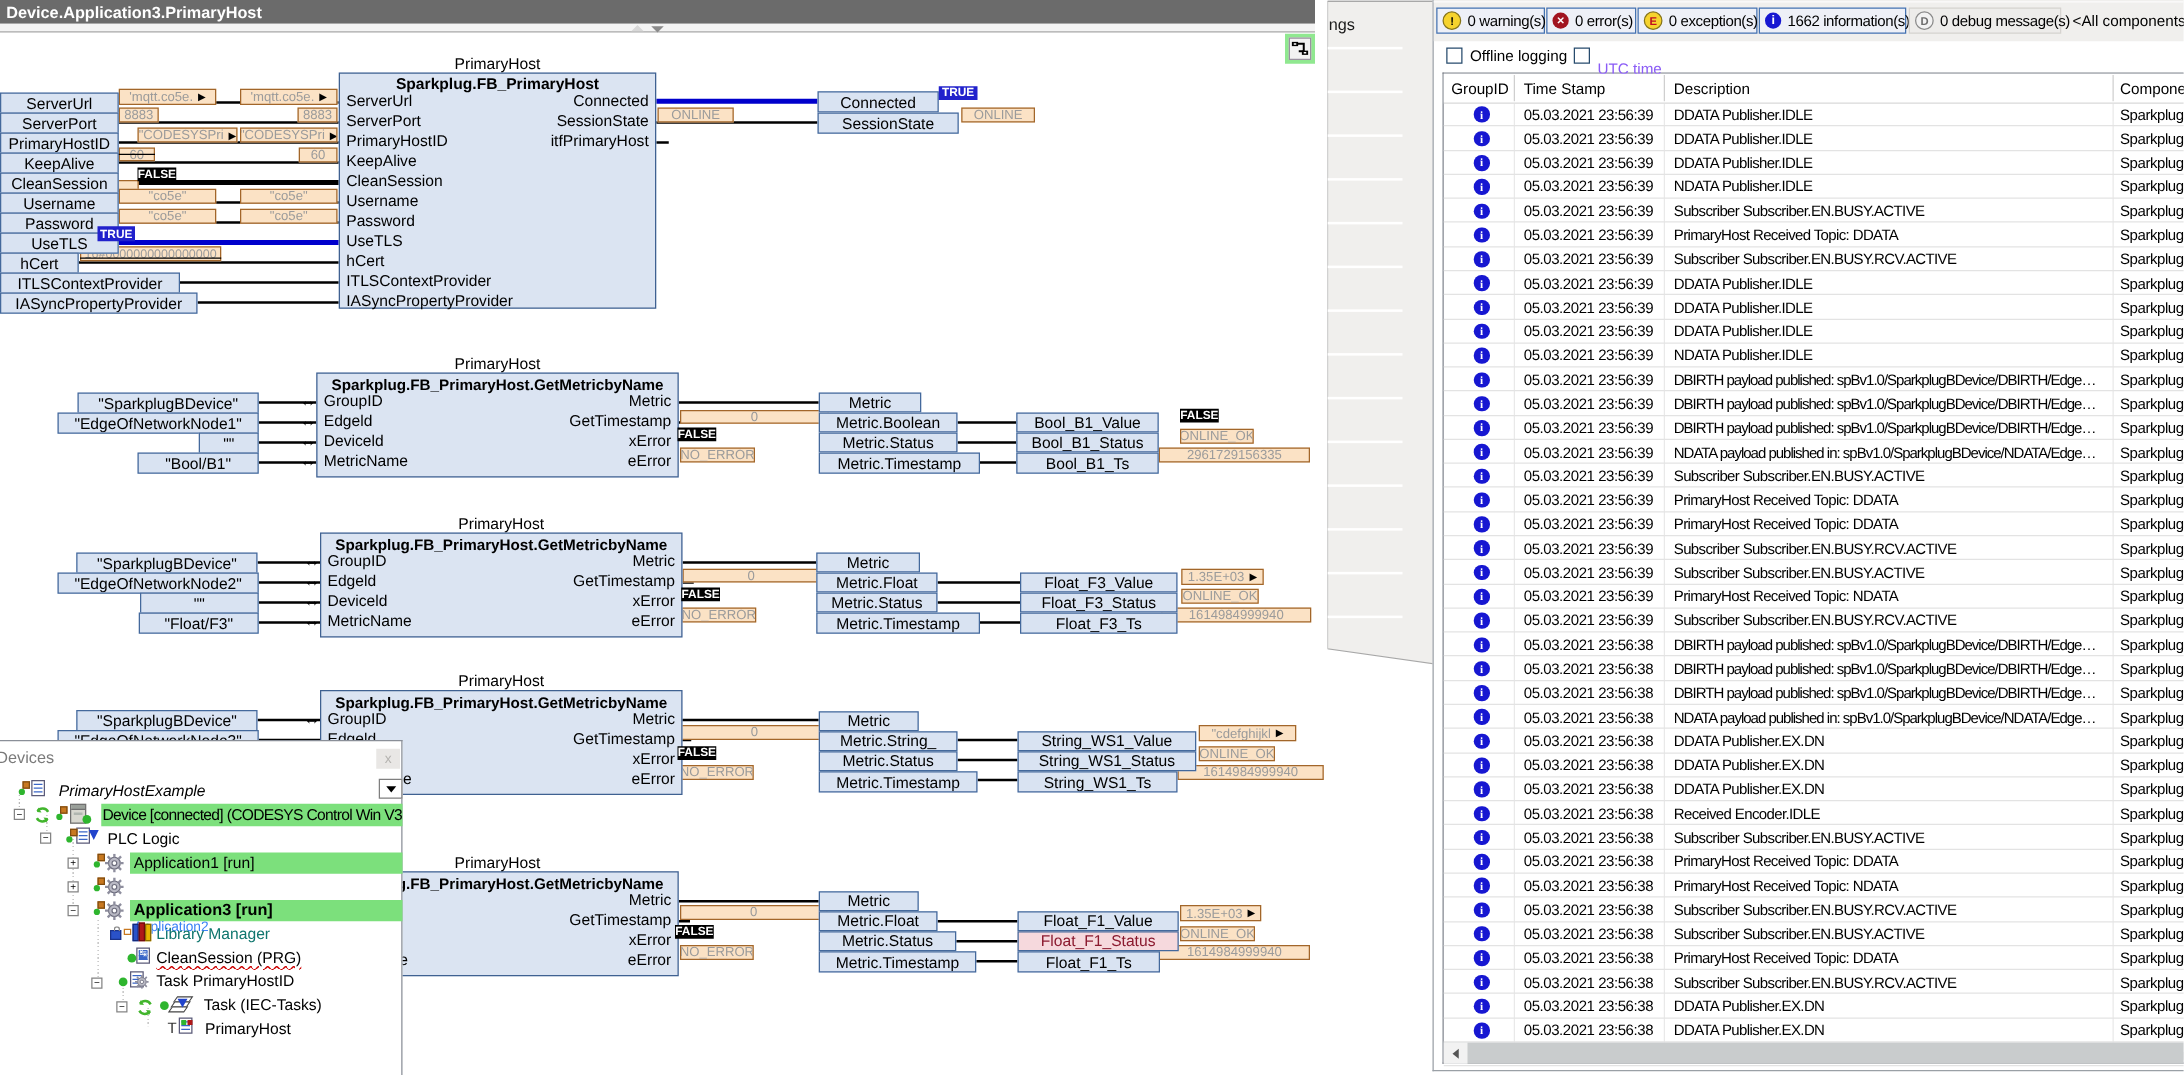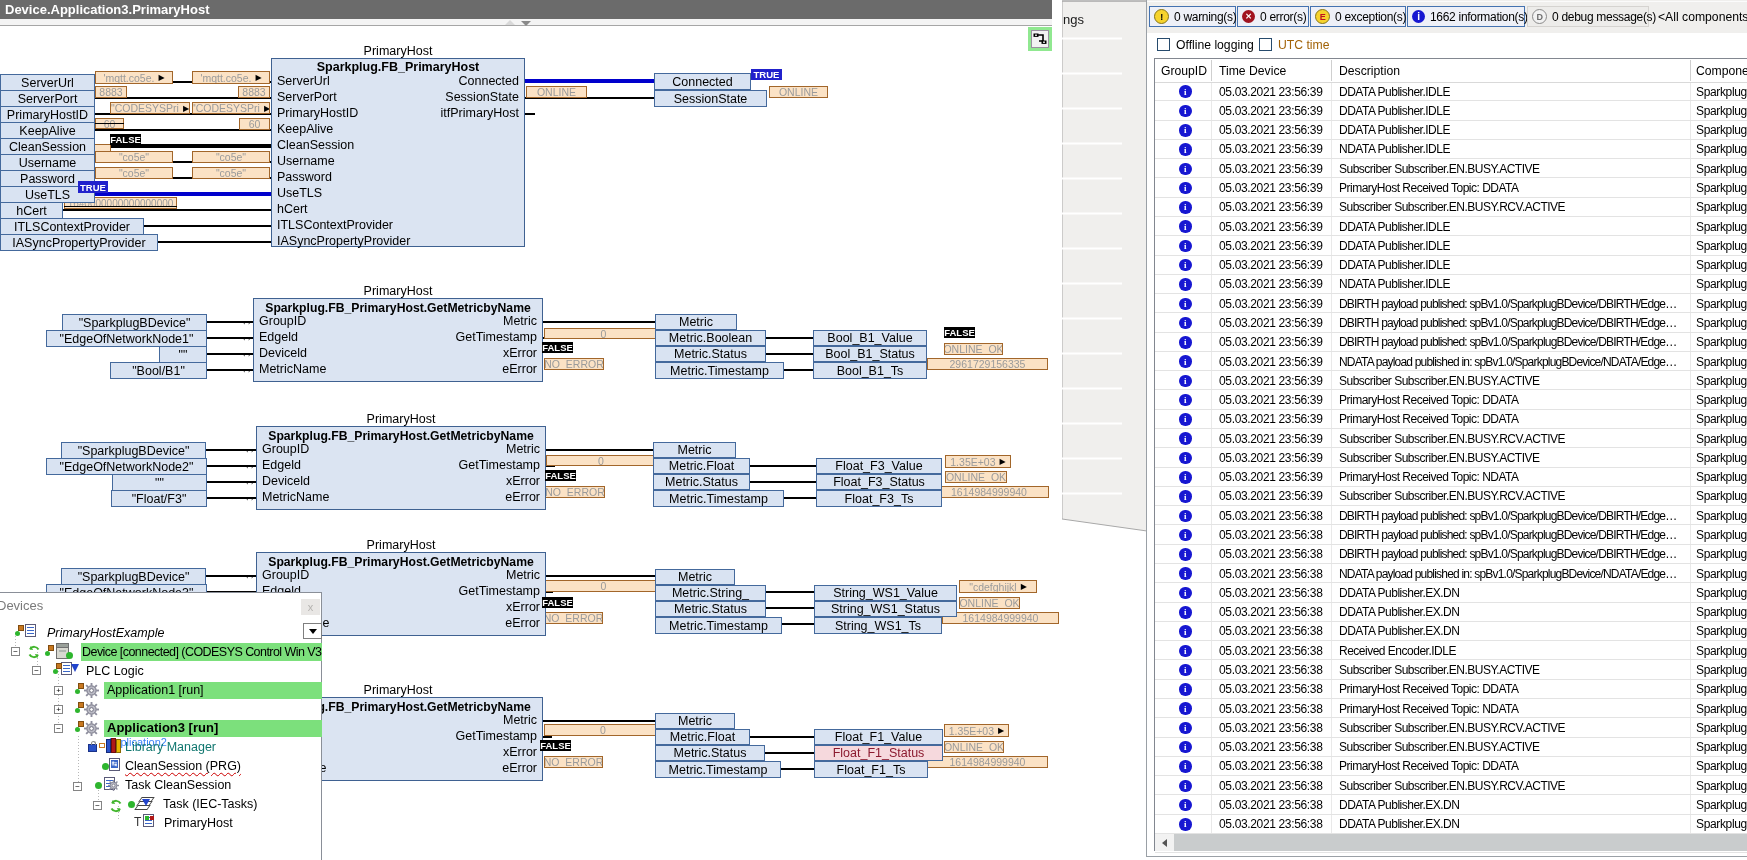--- a/index.html
+++ b/index.html
@@ -464,21 +464,21 @@
         <line x1="8" y1="0" x2="8" y2="3"></line>
         <line x1="8" y1="13" x2="8" y2="16"></line>
         <line x1="0" y1="8" x2="3" y2="8"></line>
         <line x1="13" y1="8" x2="16" y2="8"></line>
         <line x1="2.3" y1="2.3" x2="4.4" y2="4.4"></line>
         <line x1="11.6" y1="11.6" x2="13.7" y2="13.7"></line>
         <line x1="2.3" y1="13.7" x2="4.4" y2="11.6"></line>
         <line x1="11.6" y1="4.4" x2="13.7" y2="2.3"></line>
       </g>
     </svg>
-<div class="abs" style="left:125px;top:778px;font-size:12.5px;color:#000;white-space:nowrap;z-index:22;">Task CleanSession</div>
+<div class="abs" style="left:125px;top:778px;font-size:12.5px;color:#000;white-space:nowrap;z-index:22;">Task PrimaryHostID</div>
 <div class="abs" style="left:93px;top:801px;width:9px;height:9px;background:#fff;border:1px solid #848484;color:#000;font-size:8px;line-height:7px;text-align:center;z-index:22">−</div>
 <svg class="abs" style="left:109px;top:799px;z-index:22" width="14" height="14" viewBox="0 0 14 14">
       <path d="M11.5 4.5 A5 5 0 0 0 3 4" stroke="#42b52d" stroke-width="2" fill="none"></path>
       <path d="M2.5 9.5 A5 5 0 0 0 11 10" stroke="#42b52d" stroke-width="2" fill="none"></path>
       <path d="M3.6 1l-1 3.6 3.6 .4z" fill="#42b52d"></path>
       <path d="M10.4 13l1-3.6-3.6-.4z" fill="#42b52d"></path>
     </svg>
 <div class="abs" style="left:128px;top:801px;width:7px;height:7px;border-radius:50%;background:#2eb52e;z-index:23"></div>
 <div class="abs" style="left:136px;top:797px;width:16px;height:14px;z-index:22">
       <div style="position:absolute;left:4px;top:0;width:11px;height:3px;background:#fff;border:1px solid #444;transform:skewX(-35deg)"></div>
@@ -526,25 +526,25 @@
 <div class="abs" style="left:1147px;top:1px;width:600px;height:1px;background:#fbfbfb;z-index:10"></div>
 <div class="abs" style="left:1149px;top:6px;width:87px;height:21px;background:#eef0f7;border:1px solid #4472b0;display:flex;align-items:center;gap:5px;padding-left:4px;font-size:12px;letter-spacing:-0.3px;color:#000;z-index:11;white-space:nowrap"><div style="width:13px;height:13px;border-radius:50%;background:#f6d32d;border:1px solid #86741a;color:#000;font-size:9px;font-weight:bold;display:flex;align-items:center;justify-content:center;flex:0 0 auto">!</div>0 warning(s)</div>
 <div class="abs" style="left:1237px;top:6px;width:72px;height:21px;background:#eef0f7;border:1px solid #4472b0;display:flex;align-items:center;gap:5px;padding-left:4px;font-size:12px;letter-spacing:-0.3px;color:#000;z-index:11;white-space:nowrap"><div style="width:13px;height:13px;border-radius:50%;background:#a11420;color:#fff;font-size:8px;font-weight:bold;display:flex;align-items:center;justify-content:center;flex:0 0 auto">✕</div>0 error(s)</div>
 <div class="abs" style="left:1310px;top:6px;width:96px;height:21px;background:#eef0f7;border:1px solid #4472b0;display:flex;align-items:center;gap:5px;padding-left:4px;font-size:12px;letter-spacing:-0.3px;color:#000;z-index:11;white-space:nowrap"><div style="width:13px;height:13px;border-radius:50%;background:#f6d32d;border:1px solid #86741a;color:#c01020;font-size:9px;font-weight:bold;display:flex;align-items:center;justify-content:center;flex:0 0 auto">E</div>0 exception(s)</div>
 <div class="abs" style="left:1407px;top:6px;width:118px;height:21px;background:#eef0f7;border:1px solid #4472b0;display:flex;align-items:center;gap:5px;padding-left:4px;font-size:12px;letter-spacing:-0.3px;color:#000;z-index:11;white-space:nowrap"><div style="width:13px;height:13px;border-radius:50%;background:#1717d1;color:#fff;font-size:10px;font-weight:bold;display:flex;align-items:center;justify-content:center;flex:0 0 auto">i</div>1662 information(s)</div>
 <div class="abs" style="left:1527px;top:6px;width:122px;height:21px;background:#edecea;border:1px solid #d5d3d0;display:flex;align-items:center;gap:5px;padding-left:4px;font-size:12px;letter-spacing:-0.3px;color:#000;z-index:11;white-space:nowrap"><div style="width:13px;height:13px;border-radius:50%;background:#f2f2f2;border:1px solid #8a8a8a;color:#6e6e6e;font-size:9px;font-weight:bold;display:flex;align-items:center;justify-content:center;flex:0 0 auto">D</div>0 debug message(s)</div>
 <div class="abs" style="left:1658px;top:10px;font-size:12.2px;color:#000;white-space:nowrap;z-index:11;">&lt;All components&gt;</div>
 <div class="abs" style="left:1157px;top:38px;width:13px;height:13px;background:#fff;border:1px solid #274b6d;z-index:11"></div>
 <div class="abs" style="left:1176px;top:38px;font-size:12.2px;color:#000;white-space:nowrap;z-index:11;">Offline logging</div>
 <div class="abs" style="left:1259px;top:38px;width:13px;height:13px;background:#fff;border:1px solid #274b6d;z-index:11"></div>
-<div class="abs" style="left:1278px;top:38px;font-size:12.2px;color:#a16207;white-space:nowrap;z-index:11;">UTC time</div>
+<div class="abs" style="left:1278px;top:48px;font-size:12.2px;color:#8b5cf6;white-space:nowrap;z-index:11;">UTC time</div>
 <div class="abs" style="left:1154px;top:58px;width:593px;height:793px;background:#fff;border:1px solid #828790;border-right:none;z-index:10"></div>
 <div class="abs" style="left:1155px;top:59px;width:592px;height:23px;background:#fff;z-index:11"></div>
 <div class="abs" style="left:1161px;top:64px;font-size:12.2px;color:#000;white-space:nowrap;z-index:12;">GroupID</div>
-<div class="abs" style="left:1219px;top:64px;font-size:12.2px;color:#000;white-space:nowrap;z-index:12;">Time Device</div>
+<div class="abs" style="left:1219px;top:64px;font-size:12.2px;color:#000;white-space:nowrap;z-index:12;">Time Stamp</div>
 <div class="abs" style="left:1339px;top:64px;font-size:12.2px;color:#000;white-space:nowrap;z-index:12;">Description</div>
 <div class="abs" style="left:1696px;top:64px;font-size:12.2px;color:#000;white-space:nowrap;z-index:12;">Compone</div>
 <div class="abs" style="left:1211px;top:60px;width:1px;height:21px;background:#cfcfcf;z-index:12"></div>
 <div class="abs" style="left:1331px;top:60px;width:1px;height:21px;background:#cfcfcf;z-index:12"></div>
 <div class="abs" style="left:1690px;top:60px;width:1px;height:21px;background:#cfcfcf;z-index:12"></div>
 <div class="abs" style="left:1155px;top:82px;width:592px;height:1px;background:#d9d9d9;z-index:12"></div>
 <div class="abs" style="left:1211px;top:83px;width:1px;height:751px;background:#e9e9e9;z-index:11"></div>
 <div class="abs" style="left:1331px;top:83px;width:1px;height:751px;background:#e9e9e9;z-index:11"></div>
 <div class="abs" style="left:1690px;top:83px;width:1px;height:751px;background:#e9e9e9;z-index:11"></div>
 <div class="abs" style="left:1155px;top:82.00px;width:592px;height:19.28px;border-bottom:1px solid #e3e3e3;z-index:11"></div>

